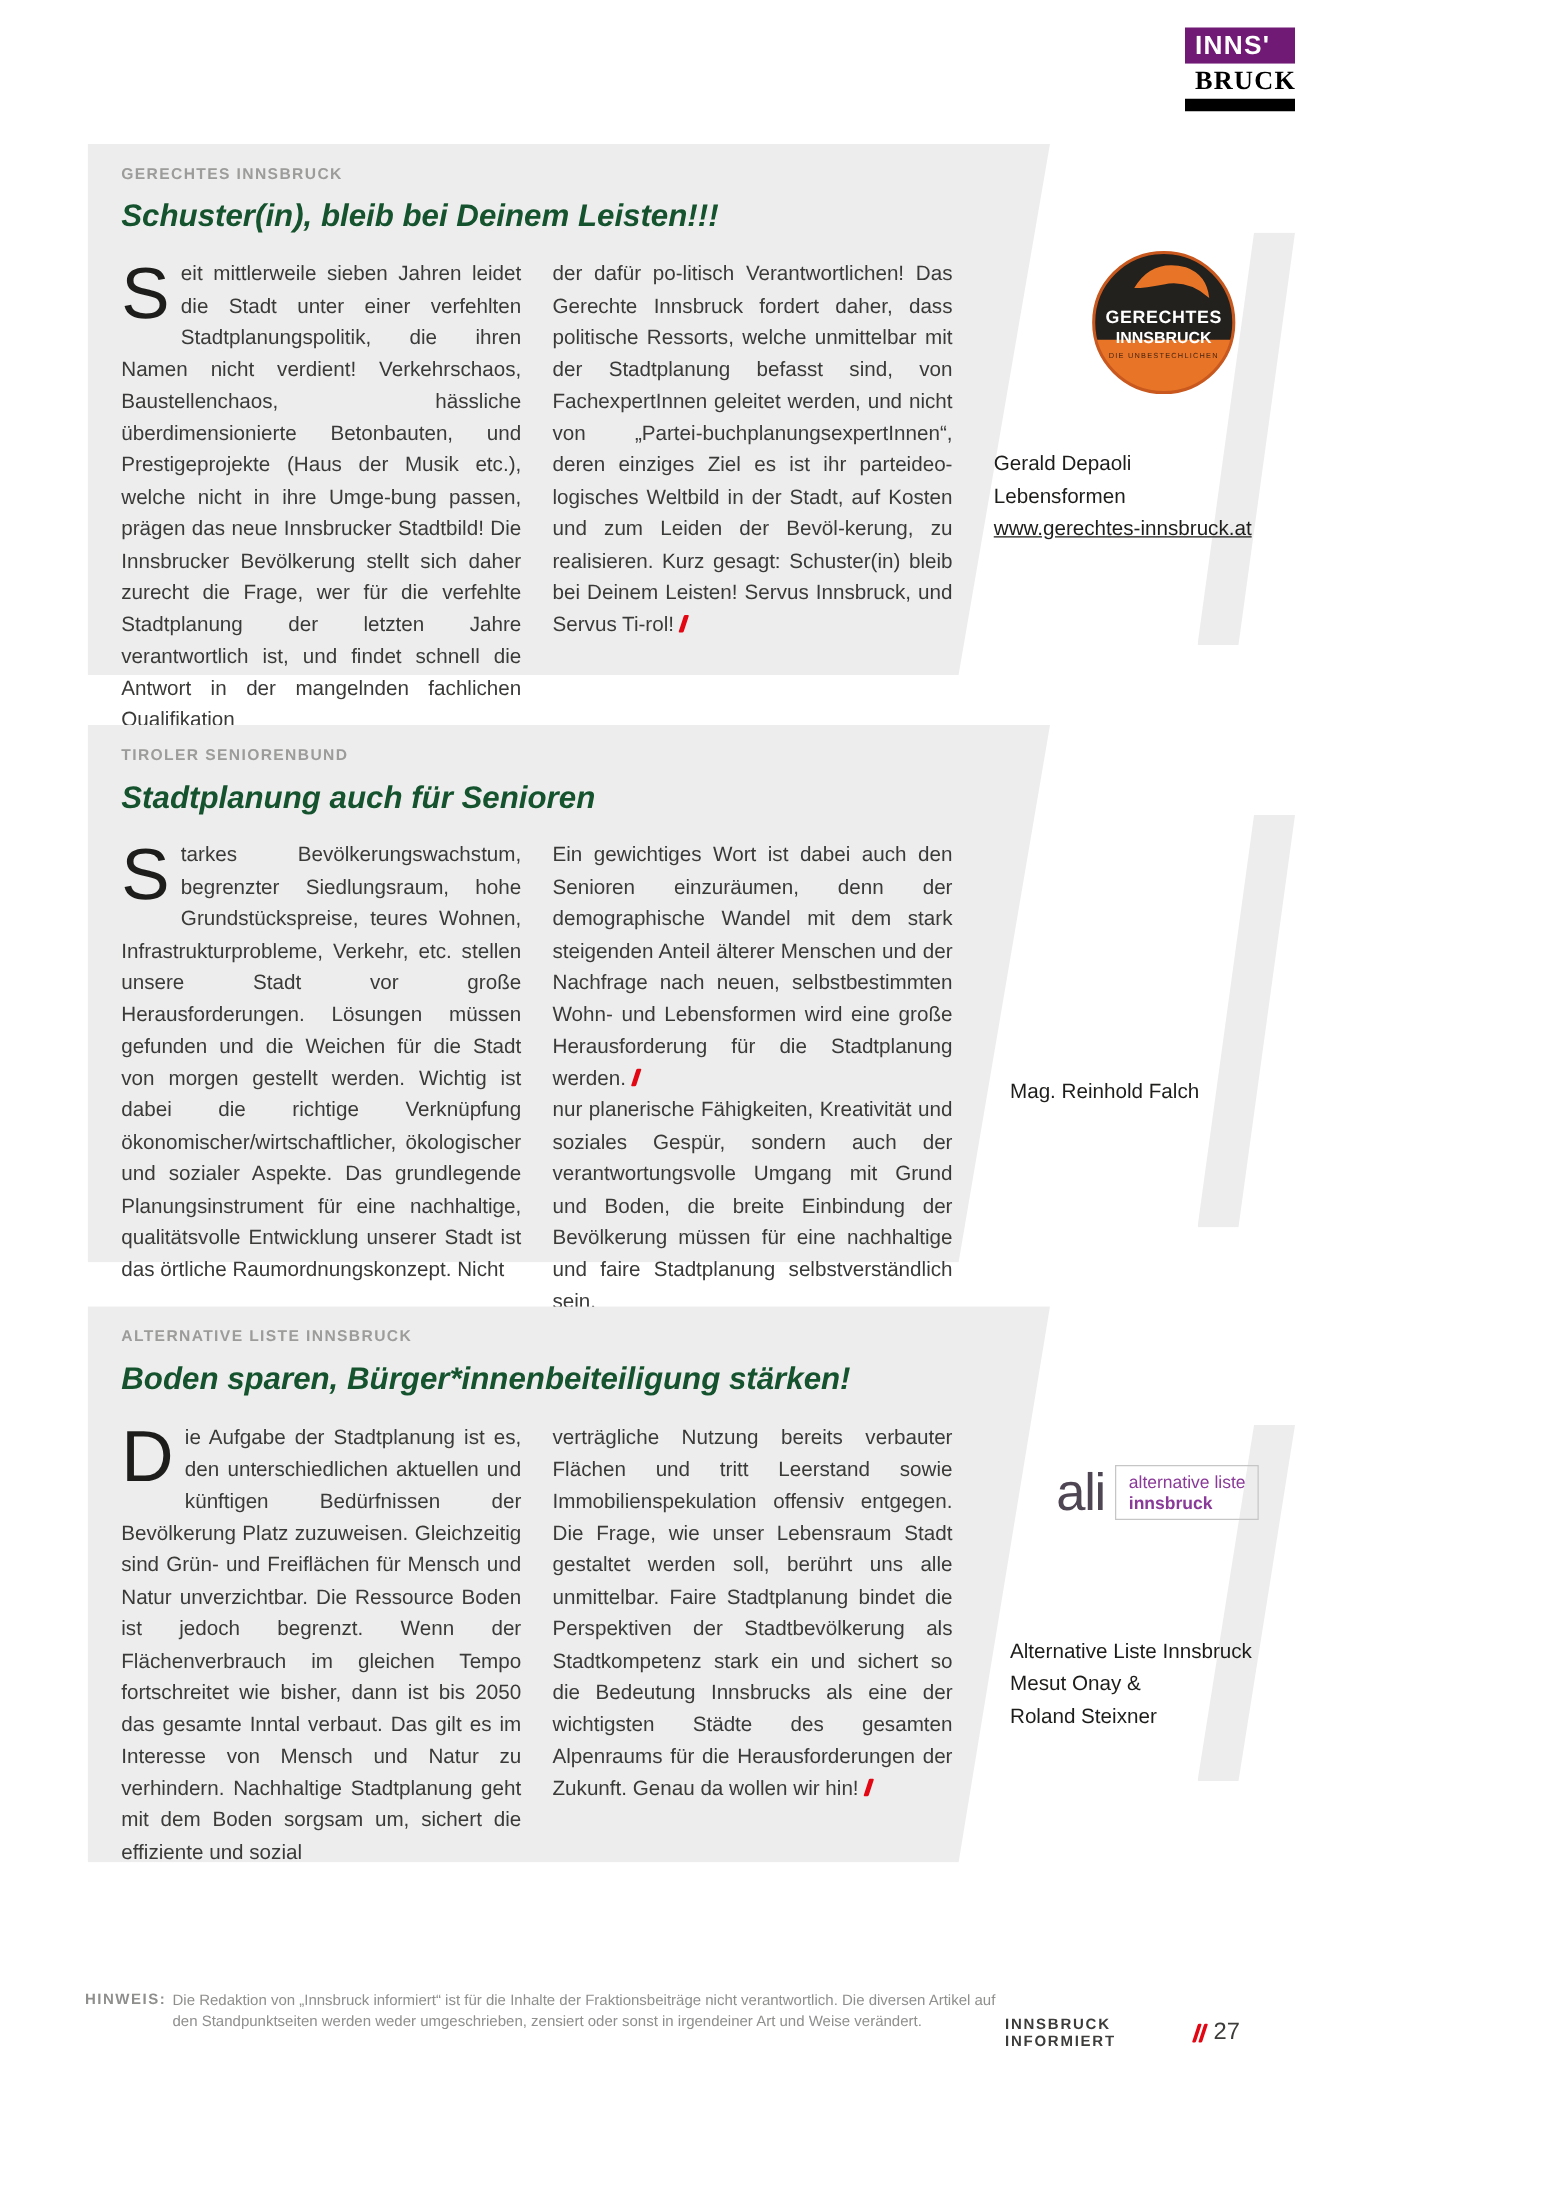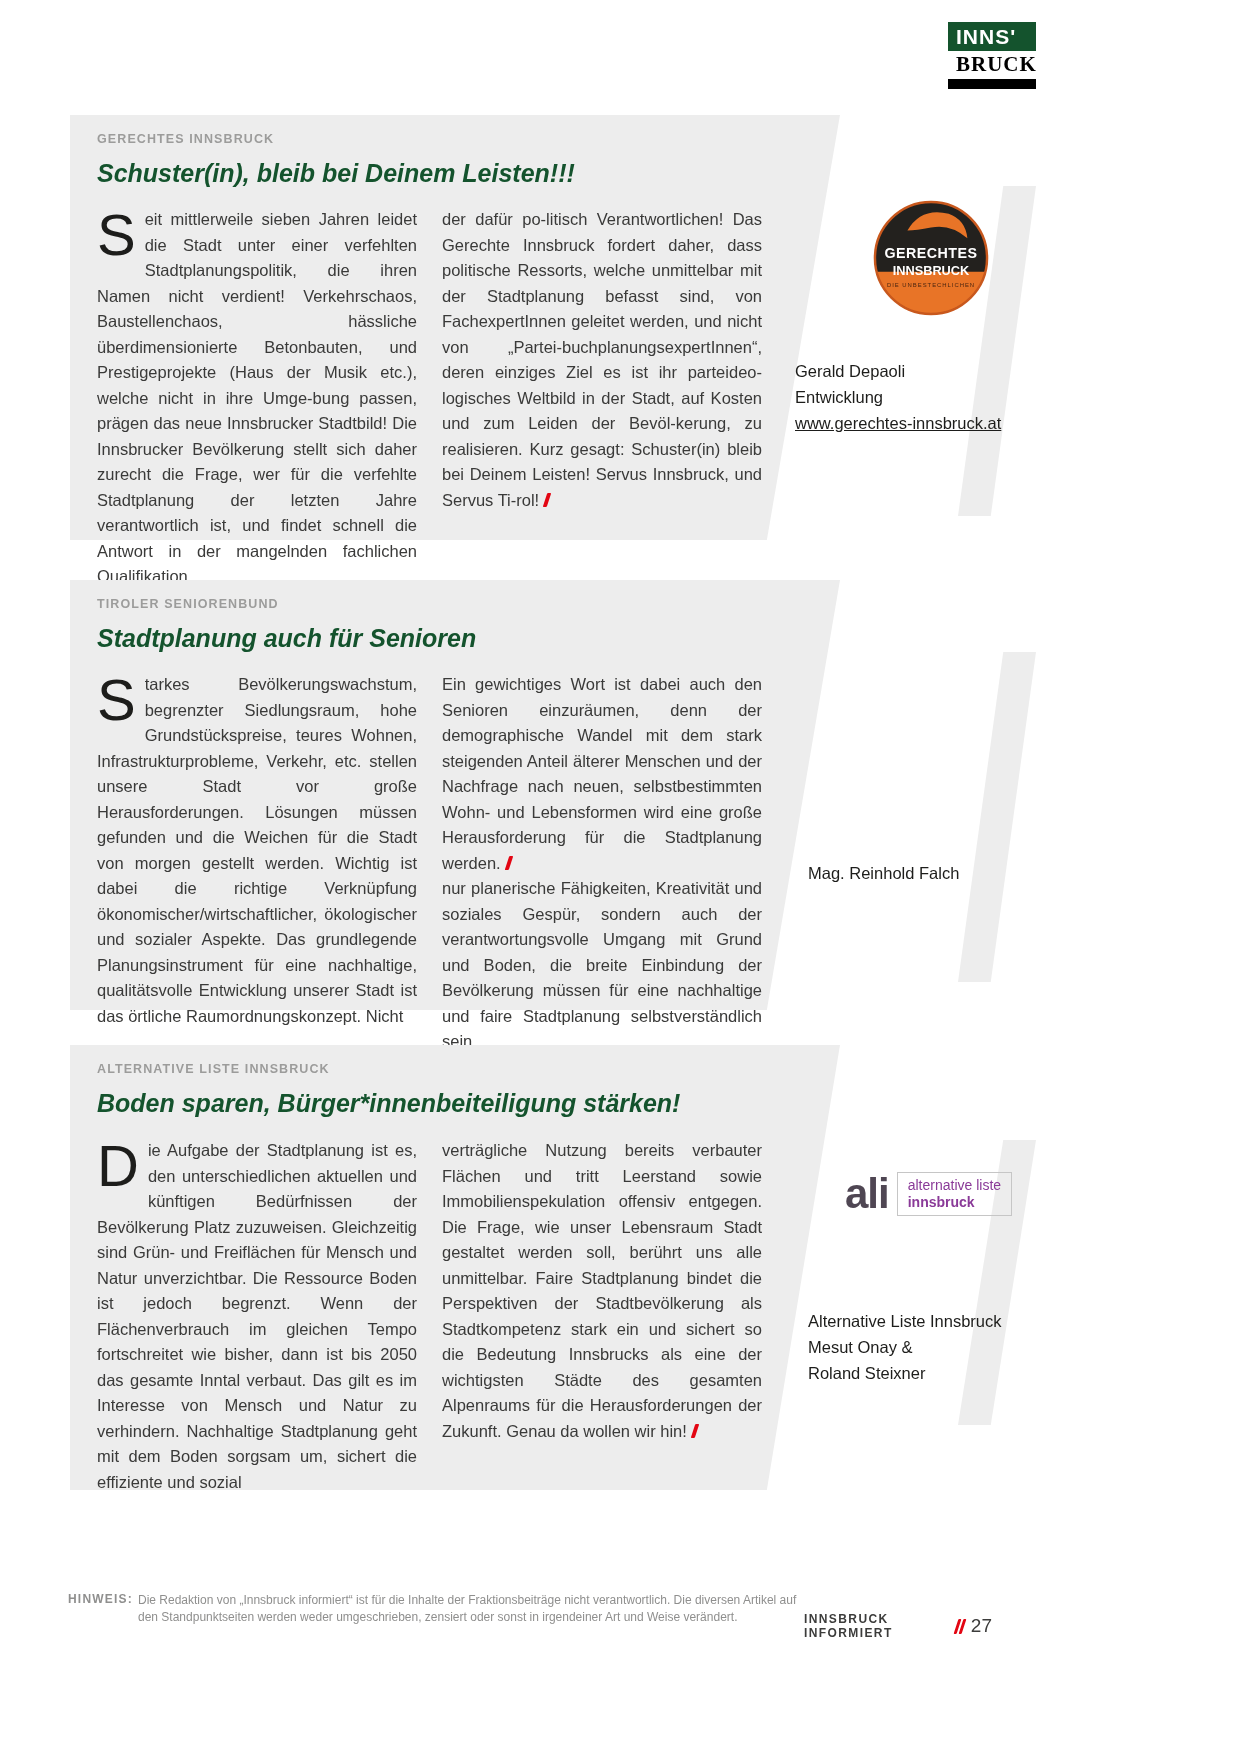--- a/index.html
+++ b/index.html
@@ -2,21 +2,21 @@
 <html><head>
 <meta charset="utf-8">
 <style>
   * { margin:0; padding:0; box-sizing:border-box; }
   html,body { background:#ffffff; }
   body { font-family:"Liberation Sans", sans-serif; }
   .page { position:relative; width:1240px; height:1754px; background:#fff; overflow:hidden; }
 
   
   .brand { position:absolute; top:22px; left:948px; width:88px; }
-  .brand-top { background:#14532d; color:#fff; font-weight:bold; font-size:21px; letter-spacing:1px; padding:3px 8px 2px; }
+  .brand-top { background:#701a75; color:#fff; font-weight:bold; font-size:21px; letter-spacing:1px; padding:3px 8px 2px; }
   .brand-bottom { background:#fff; color:#000; font-weight:bold; font-size:21px; letter-spacing:1px; padding:1px 8px 2px;font-family:Liberation Serif, serif; }
   .brand-bar { height:10px; background:#000; }
 
   
   .panel { position:absolute; left:70px; width:770px; background:#ededed;
            clip-path:polygon(0 0, 100% 0, 90.5% 100%, 0 100%); }
   .strip { position:absolute; left:958px; width:78px; background:#ededed;
            clip-path:polygon(58% 0, 100% 0, 42% 100%, 0 100%); }
 
   .kicker { position:absolute; left:97px; font-size:12.5px; font-weight:700; color:#9c9c9b; letter-spacing:1.1px; }
@@ -40,21 +40,21 @@
   
   .logo-senioren { position:absolute; left:855px; top:660px; width:152px; text-align:center; }
   .sb-line1 { font-size:16px; font-weight:bold; letter-spacing:4px; color:#1d1d1b; margin-top:2px; }
   .sb-line2 { font-size:16px; font-weight:bold; letter-spacing:0.4px; color:#1d1d1b; }
   .sb-line3 { font-size:6.5px; letter-spacing:1px; color:#8a8a8a; margin-top:3px; }
   .sb-emblem { width:15px; height:15px; border-radius:50%; margin:8px auto 0;
                background:radial-gradient(circle, #d4232a 0 30%, #f4e9b0 32% 52%, #d4232a 54% 100%); }
 
   
   .logo-ali { position:absolute; left:845px; top:1172px; display:flex; align-items:center; gap:8px; }
-  .ali-short { font-size:42px; font-weight:bold; color:#4f4653; line-height:1; letter-spacing:-1px; }
+  .ali-short { font-size:42px; font-weight:normal; color:#4f4653; line-height:1; letter-spacing:-1px; }
   .ali-box { border:1px solid #c6c6c6; padding:4px 10px; }
   .ali-l1 { font-size:14px; color:#8a3a98; line-height:17px; }
   .ali-l2 { font-size:14px; color:#8a3a98; line-height:17px; font-weight:bold; }
 
   
   .hinweis-label { position:absolute; left:68px; top:1592px; font-size:12px; font-weight:700;
                    letter-spacing:1.2px; color:#8f8f8e; }
   .hinweis-text { position:absolute; left:138px; top:1592px; width:662px; font-size:12px; line-height:17px; color:#8f8f8e; }
   .pagefoot { position:absolute; left:804px; top:1612px; width:188px; display:flex; align-items:center; gap:7px; justify-content:flex-end; }
   .pf-mag { font-size:12px; font-weight:bold; letter-spacing:1.4px; color:#3c3c3b; }
@@ -95,21 +95,21 @@
     <path d="M4.8 74 A57 57 0 0 0 115.2 74 Z" fill="#e87427"></path>
     <path d="M36 32 Q50 8 78 15 Q95 21 97 40 Q80 25 60 29 Q45 32 36 32 Z" fill="#e87427"></path>
     <circle cx="60" cy="60" r="57" fill="none" stroke="#c8581d" stroke-width="2.5"></circle>
     <text x="60" y="60" text-anchor="middle" font-size="14.5" font-weight="bold" fill="#ffffff" letter-spacing="0.5">GERECHTES</text>
     <text x="60" y="77" text-anchor="middle" font-size="13" font-weight="bold" fill="#ffffff">INNSBRUCK</text>
     <text x="60" y="89" text-anchor="middle" font-size="6" fill="#4a2510" letter-spacing="1">DIE UNBESTECHLICHEN</text>
   </svg>
 
   <div class="authors" style="left:795px; top:358px;">
     <div>Gerald Depaoli</div>
-    <div>Entwicklung</div>
+    <div>Lebensformen</div>
     <div class="link">www.gerechtes-innsbruck.at</div>
   </div>
 
   <div class="panel" style="top:580px; height:430px;"></div>
   <div class="strip" style="top:652px; height:330px;"></div>
 
   <div class="kicker" style="top:597px;">TIROLER SENIORENBUND</div>
   <div class="headline" style="top:624px;">Stadtplanung auch für Senioren</div>
 
   <div class="cols" style="top:672px;">

